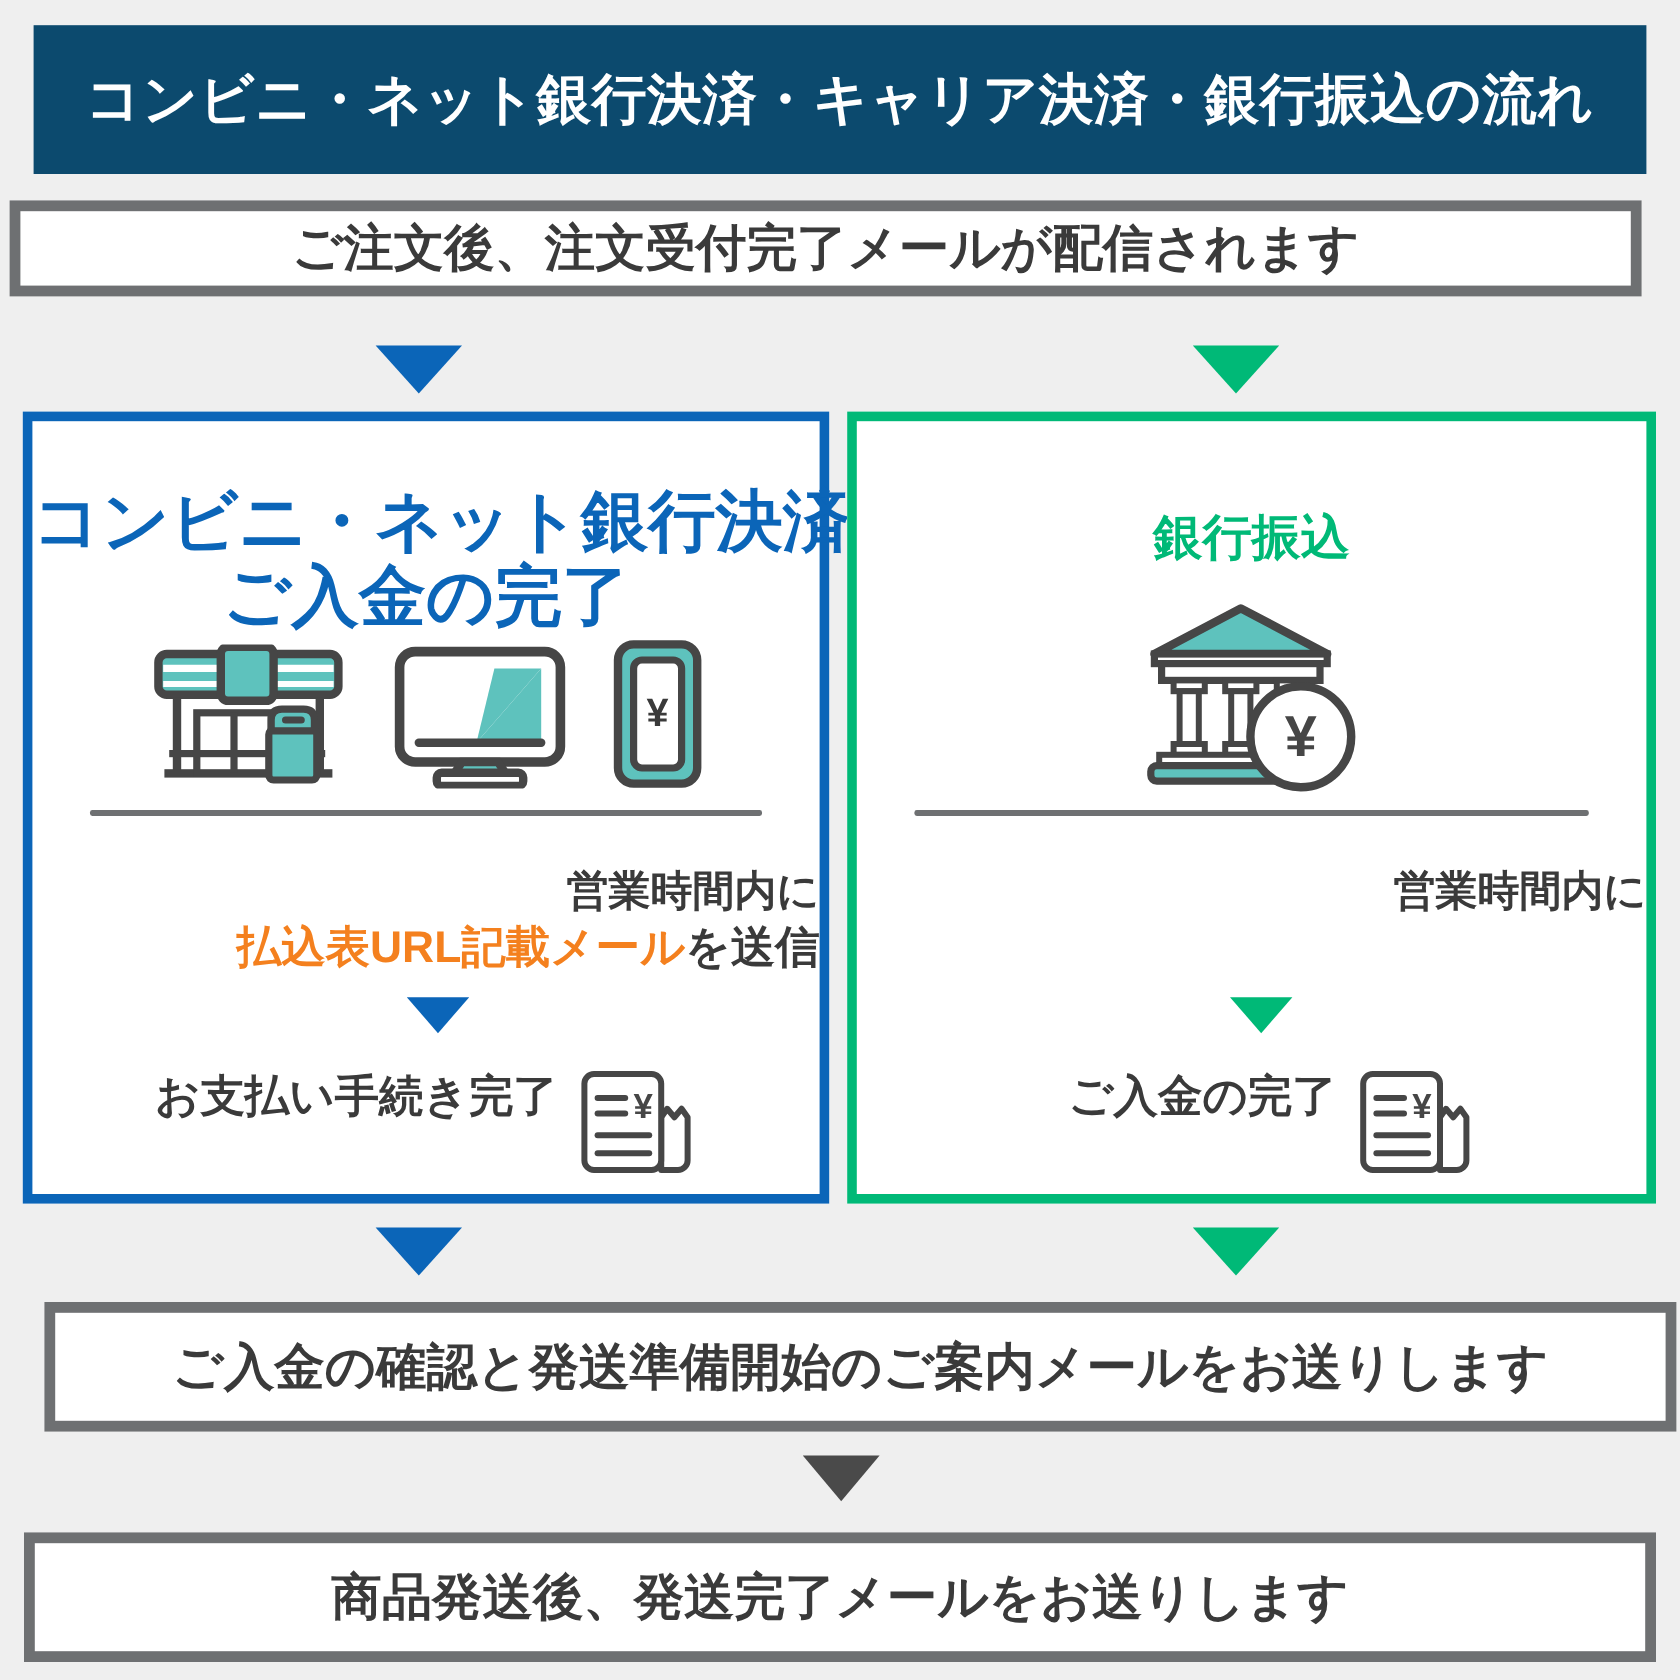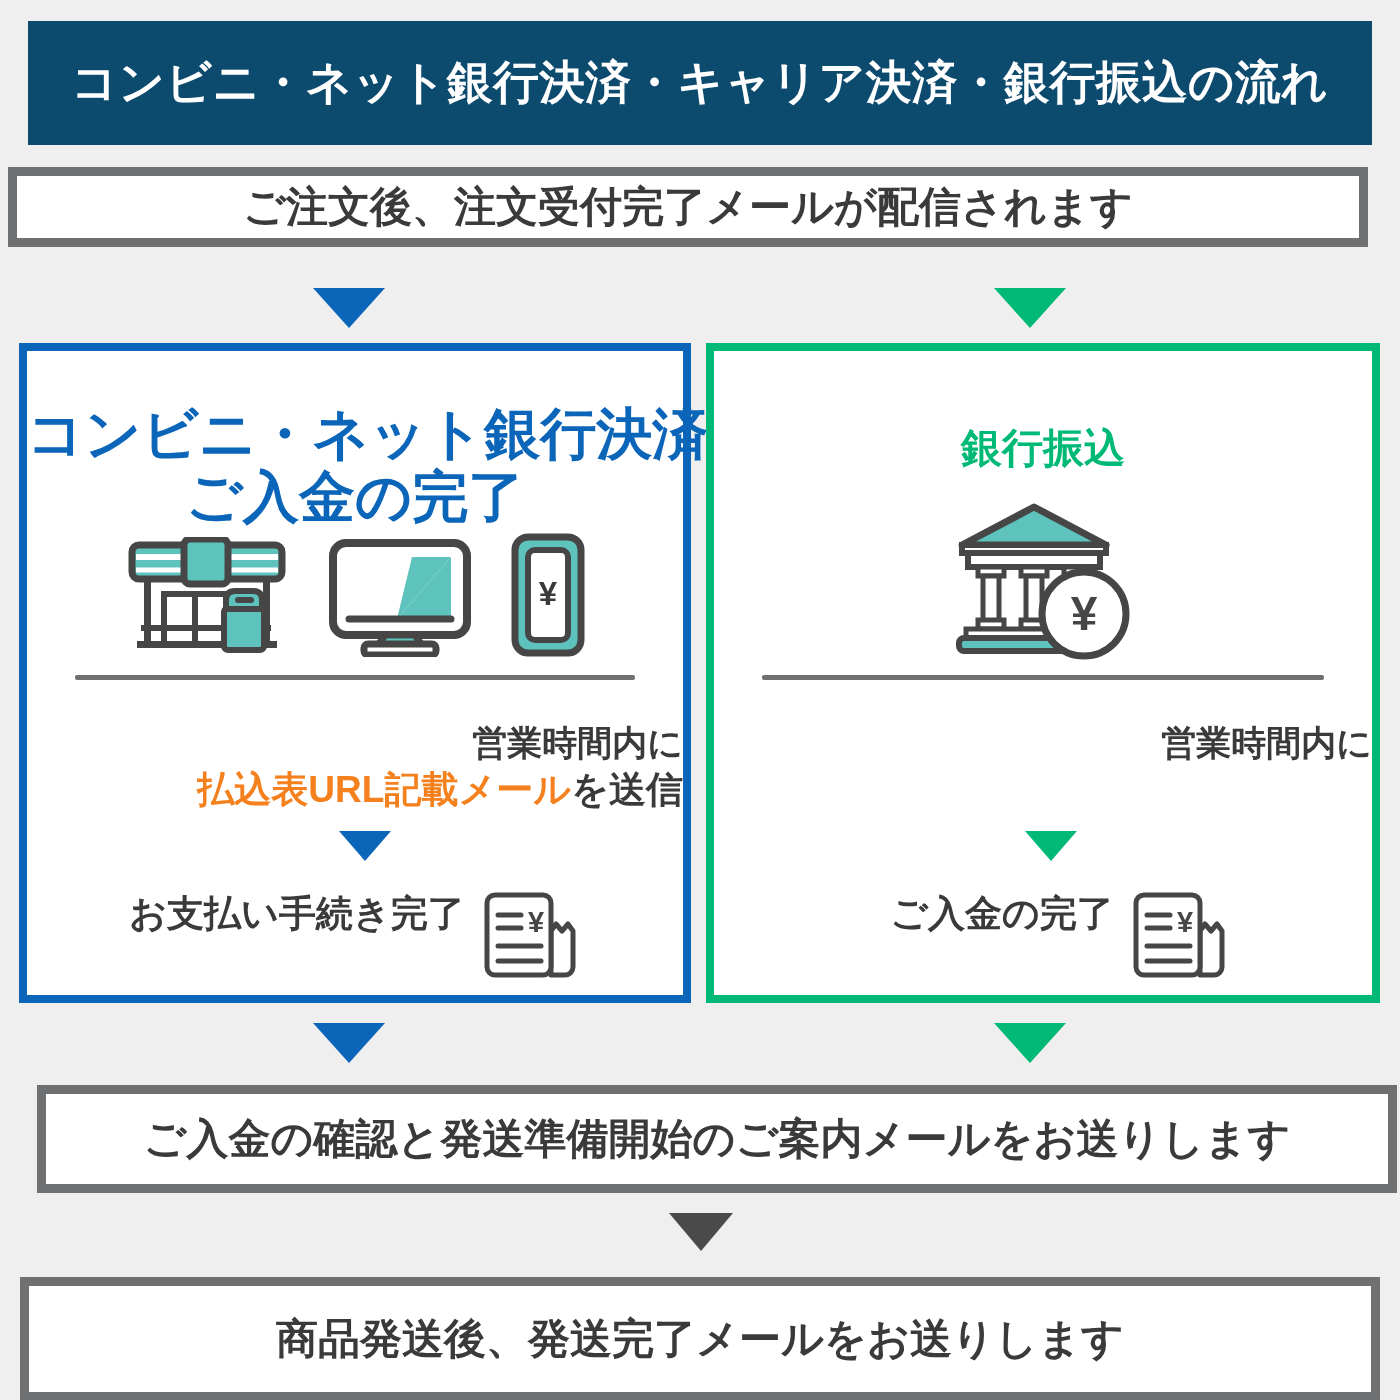--- a/index.html
+++ b/index.html
@@ -53,21 +53,21 @@
   }
   .step-text {
     color: #3a3a3a;
     font-size: 42px;
     font-weight: bold;
     white-space: nowrap;
   }
 
   #step-order  { left: 8px; top: 167px; width: 1360px; height: 80px; }
   #step-confirm{ left: 20px; top: 1085px; width: 1360px; height: 108px; margin-left: 17px; }
-  #step-shipped{ left: 20px; top: 1277px; width: 1360px; height: 124px; }
+  #step-shipped{ left: 20px; top: 1277px; width: 1360px; height: 108px; }
 
   
   .arrow {
     position: absolute;
     width: 0;
     height: 0;
     border-left-style: solid;
     border-right-style: solid;
     border-top-style: solid;
     border-left-color: transparent;

